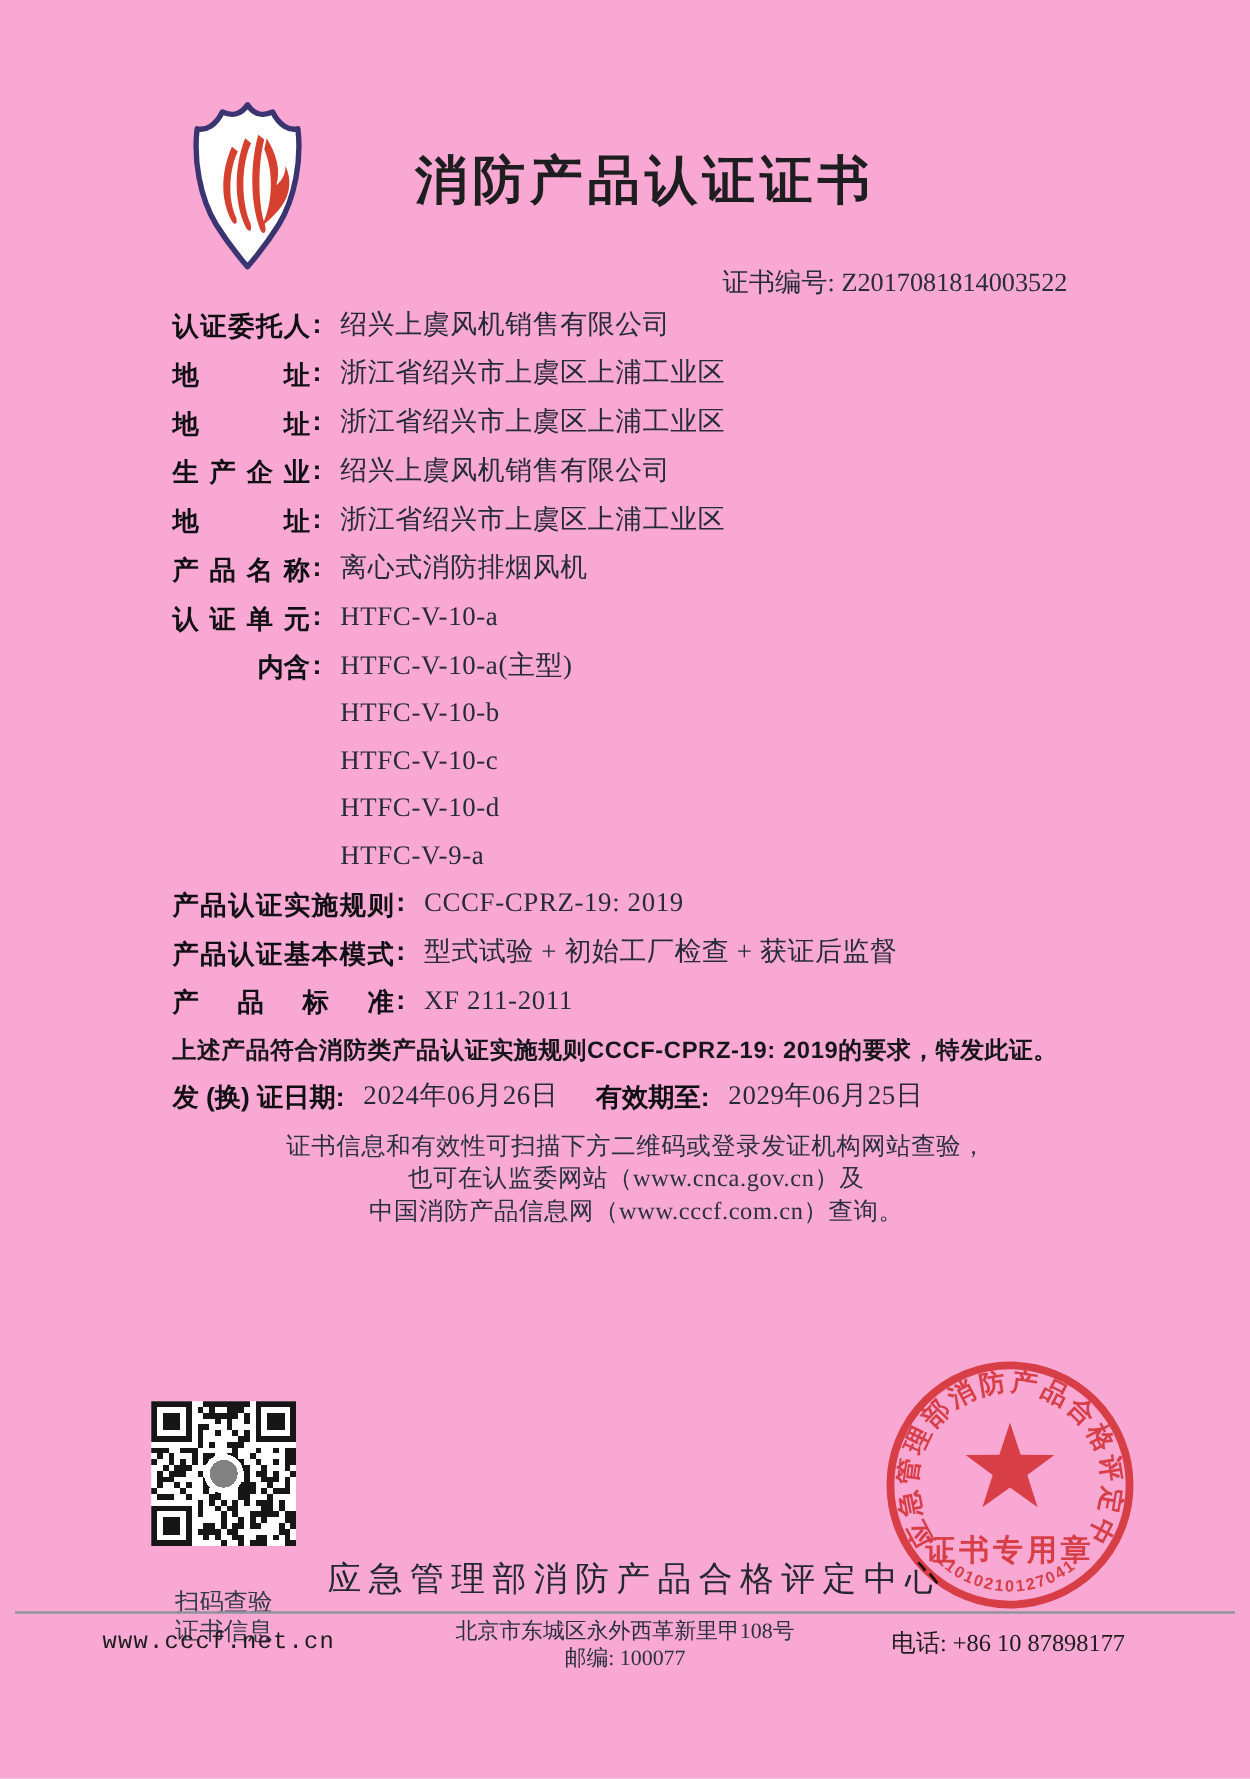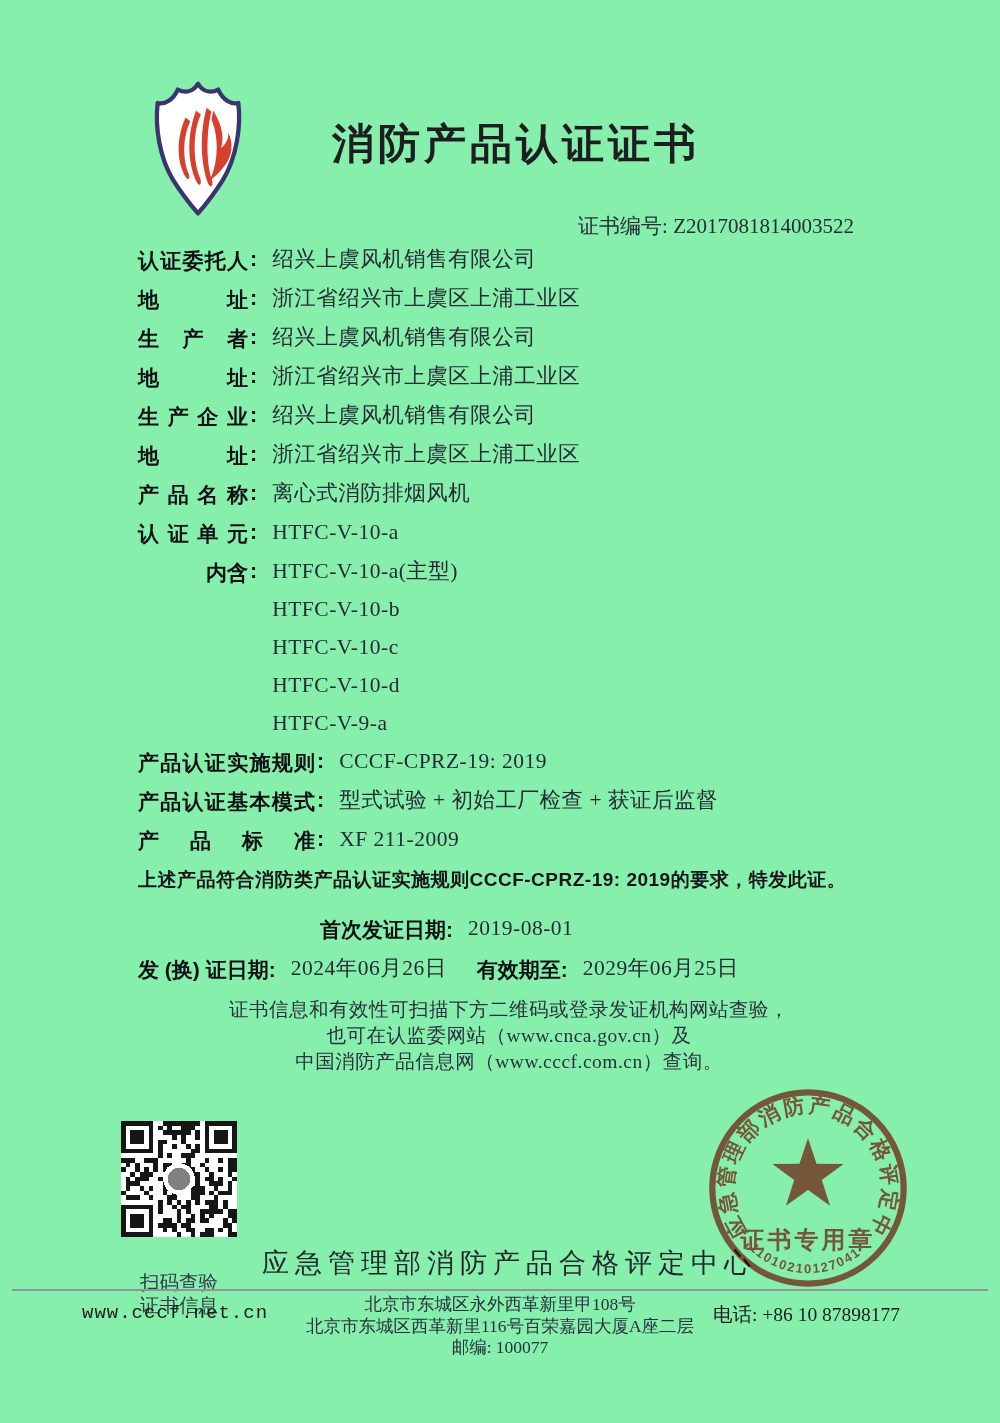--- a/index.html
+++ b/index.html
@@ -1,20 +1,20 @@
 <!DOCTYPE html>
 <html><head>
 <meta charset="utf-8">
 <style>
   html,body{margin:0;padding:0;background:#e8e8e8;}
   .page{
     position:relative;
     width:1000px;height:1423px;
     margin:0 auto;
-    background:#86efac;
+    background:#f9a8d4;
     overflow:hidden;
     font-family:"Liberation Serif", serif;
     color:#232832;
   }
   
   .logo{position:absolute;left:150px;top:78px;width:96px;height:146px;}
   .title{
     position:absolute;left:332px;top:116px;
     font-family:"Liberation Sans", sans-serif;
     font-weight:700;font-size:42px;letter-spacing:4px;color:#1e1e20;
@@ -96,21 +96,20 @@
   <div class="title">消防产品认证证书</div>
 
   <div class="certno"><span class="cl">证书编号:</span> <span>Z2017081814003522</span></div>
 
   <div class="content">
 
     <div class="row"><span class="lbl w-n">认证委托人</span><span class="colon">:</span><span class="val">绍兴上虞风机销售有限公司</span></div>
 
     <div class="row"><span class="lbl w-n">地址</span><span class="colon">:</span><span class="val">浙江省绍兴市上虞区上浦工业区</span></div>
 
-    <div class="row"><span class="lbl w-n">生产者</span><span class="colon">:</span><span class="val">绍兴上虞风机销售有限公司</span></div>
 
     <div class="row"><span class="lbl w-n">地址</span><span class="colon">:</span><span class="val">浙江省绍兴市上虞区上浦工业区</span></div>
 
     <div class="row"><span class="lbl w-n">生产企业</span><span class="colon">:</span><span class="val">绍兴上虞风机销售有限公司</span></div>
 
     <div class="row"><span class="lbl w-n">地址</span><span class="colon">:</span><span class="val">浙江省绍兴市上虞区上浦工业区</span></div>
 
     <div class="row"><span class="lbl w-n">产品名称</span><span class="colon">:</span><span class="val">离心式消防排烟风机</span></div>
 
     <div class="row"><span class="lbl w-n">认证单元</span><span class="colon">:</span><span class="val">HTFC-V-10-a</span></div>
@@ -122,25 +121,24 @@
     <div class="row compact"><span class="lbl w-n align-r"></span><span class="colon" style="visibility:hidden">:</span><span class="val">HTFC-V-10-c</span></div>
 
     <div class="row compact"><span class="lbl w-n align-r"></span><span class="colon" style="visibility:hidden">:</span><span class="val">HTFC-V-10-d</span></div>
 
     <div class="row compact"><span class="lbl w-n align-r"></span><span class="colon" style="visibility:hidden">:</span><span class="val">HTFC-V-9-a</span></div>
 
     <div class="row wide-gap"><span class="lbl w-w">产品认证实施规则</span><span class="colon">:</span><span class="val">CCCF-CPRZ-19: 2019</span></div>
 
     <div class="row wide-gap"><span class="lbl w-w">产品认证基本模式</span><span class="colon">:</span><span class="val">型式试验 + 初始工厂检查 + 获证后监督</span></div>
 
-    <div class="row wide-gap"><span class="lbl w-w">产品标准</span><span class="colon">:</span><span class="val">XF 211-2009</span></div>
+    <div class="row wide-gap"><span class="lbl w-w">产品标准</span><span class="colon">:</span><span class="val">XF 211-2011</span></div>
 
     <div class="statement">上述产品符合消防类产品认证实施规则CCCF-CPRZ-19: 2019的要求，特发此证。</div>
 
-    <div class="first-issue"><span class="lbl">首次发证日期:</span><span class="val">2019-08-01</span></div>
 
     <div class="reissue"><span class="lbl">发 (换) 证日期:</span><span class="val">2024年06月26日</span><span class="gap"></span><span class="lbl">有效期至:</span><span class="val">2029年06月25日</span></div>
 
     <div class="notes">
       <div>证书信息和有效性可扫描下方二维码或登录发证机构网站查验，</div>
       <div>也可在认监委网站（www.cnca.gov.cn）及</div>
       <div>中国消防产品信息网（www.cccf.com.cn）查询。</div>
     </div>
   </div>
 
@@ -384,19 +382,18 @@
       </text>
     </g>
   </svg>
 
   <div class="divider"></div>
 
   <div class="footer">
     <div class="f-web">www.cccf.net.cn</div>
     <div class="f-addr">
       <div>北京市东城区永外西革新里甲108号</div>
-      <div>北京市东城区西革新里116号百荣嘉园大厦A座二层</div>
       <div>邮编: 100077</div>
     </div>
     <div class="f-phone">电话: +86 10 87898177</div>
   </div>
 
 </div>
 
 </body></html>

